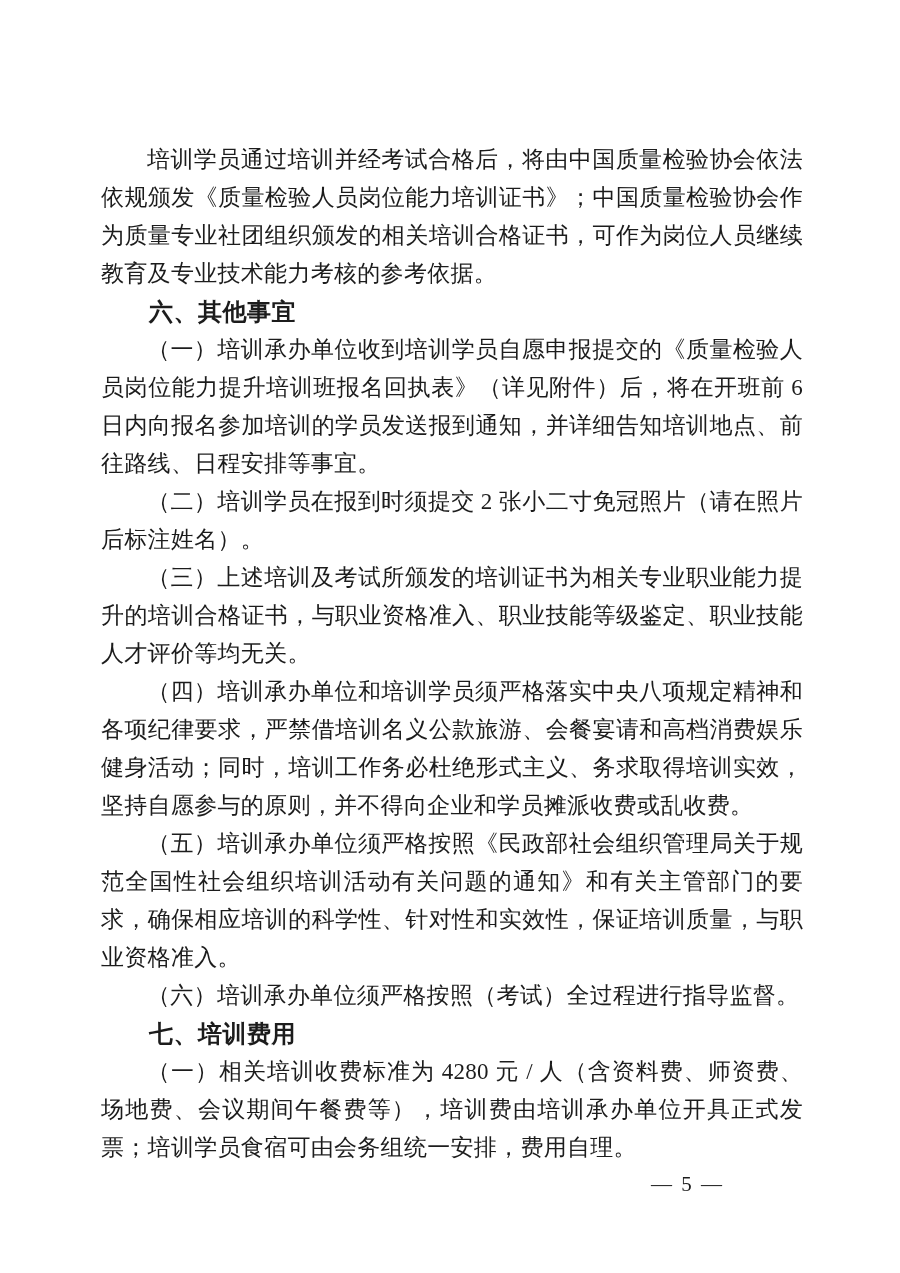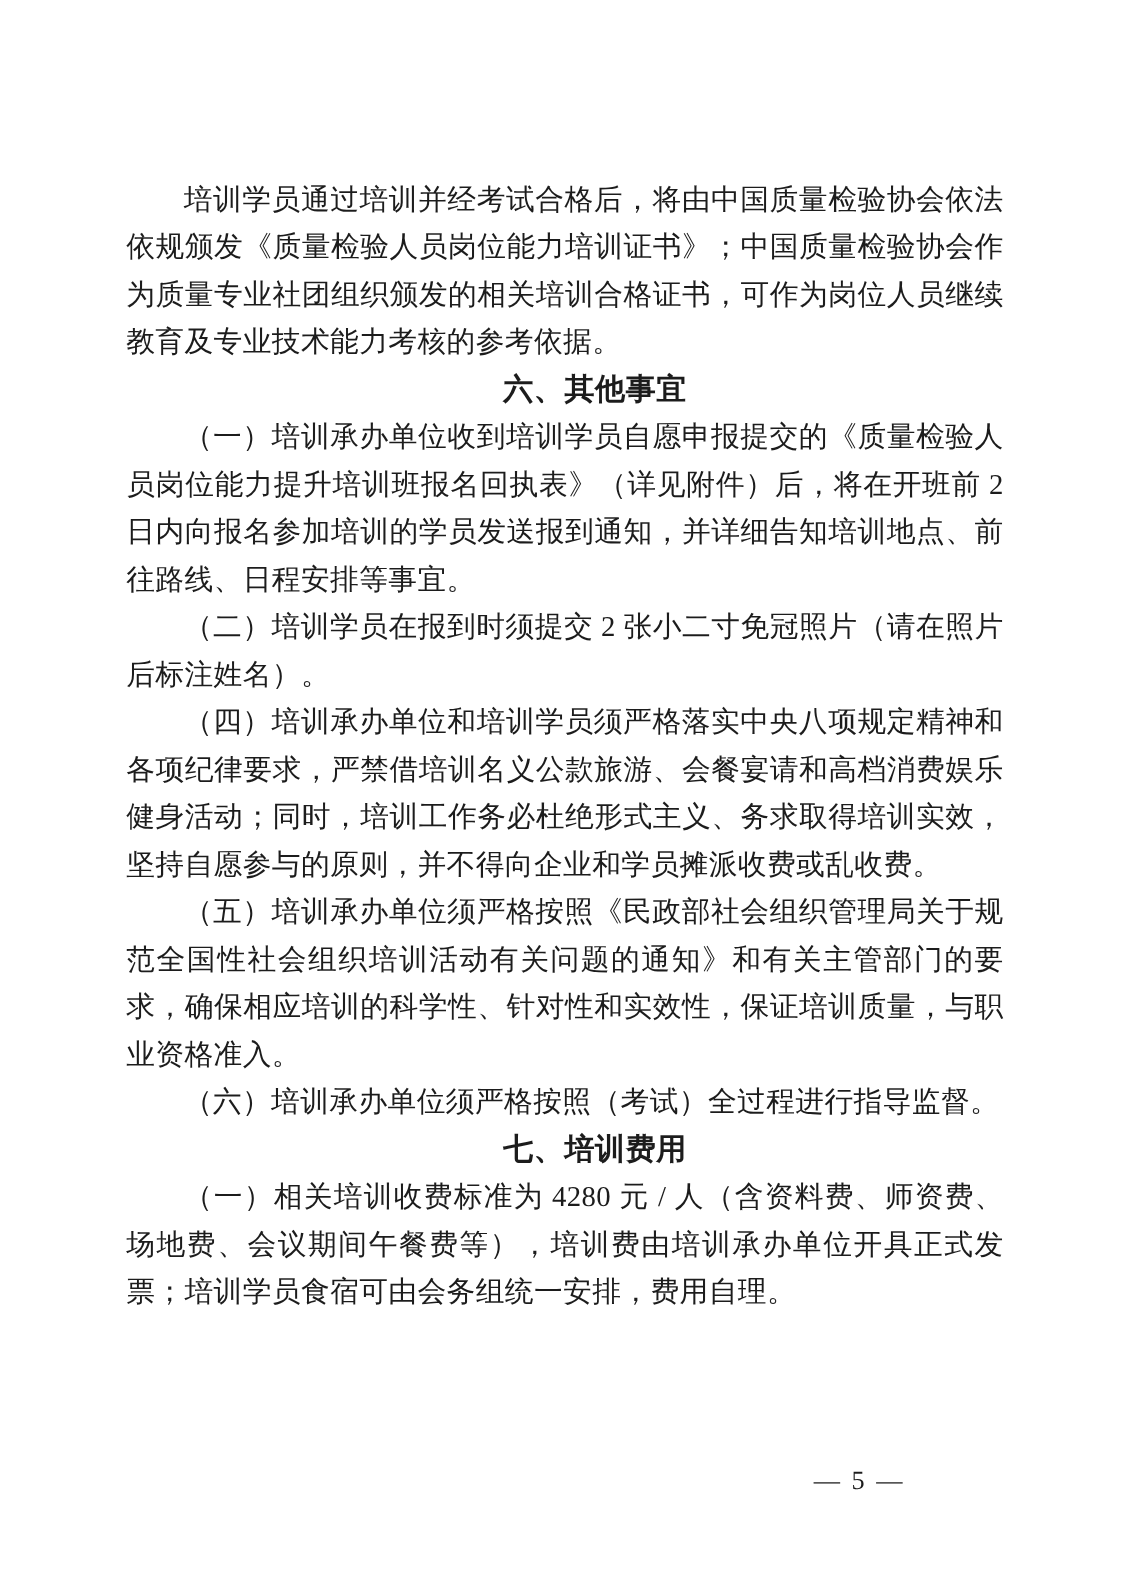--- a/index.html
+++ b/index.html
@@ -33,41 +33,41 @@
     word-break: break-all;
   }
   p.heading-para {
     margin: 0;
     font-family: "Liberation Sans", "DejaVu Sans", sans-serif;
     font-weight: bold;
     font-size: 24px;
     line-height: 38px;
     letter-spacing: 0.5px;
     text-indent: 2em;
-    text-align: center;
   }
   .page-footer {
     position: absolute;
     top: 1172px;
     right: 108px;
     font-size: 21px;
     letter-spacing: 2px;
     color: #1c1c1c;
     font-family: "Liberation Serif", "DejaVu Serif", serif;
   }
 </style>
 </head>
 <body>
 
 <div class="page">
   <div class="content">
     <p class="body-para">培训学员通过培训并经考试合格后，将由中国质量检验协会依法依规颁发《质量检验人员岗位能力培训证书》；中国质量检验协会作为质量专业社团组织颁发的相关培训合格证书，可作为岗位人员继续教育及专业技术能力考核的参考依据。</p>
     <p class="heading-para">六、其他事宜</p>
-    <p class="body-para">（一）培训承办单位收到培训学员自愿申报提交的《质量检验人员岗位能力提升培训班报名回执表》（详见附件）后，将在开班前 2 日内向报名参加培训的学员发送报到通知，并详细告知培训地点、前往路线、日程安排等事宜。</p>
+    <p class="body-para">（一）培训承办单位收到培训学员自愿申报提交的《质量检验人员岗位能力提升培训班报名回执表》（详见附件）后，将在开班前 6 日内向报名参加培训的学员发送报到通知，并详细告知培训地点、前往路线、日程安排等事宜。</p>
     <p class="body-para">（二）培训学员在报到时须提交 2 张小二寸免冠照片（请在照片后标注姓名）。</p>
+    <p class="body-para">（三）上述培训及考试所颁发的培训证书为相关专业职业能力提升的培训合格证书，与职业资格准入、职业技能等级鉴定、职业技能人才评价等均无关。</p>
     <p class="body-para">（四）培训承办单位和培训学员须严格落实中央八项规定精神和各项纪律要求，严禁借培训名义公款旅游、会餐宴请和高档消费娱乐健身活动；同时，培训工作务必杜绝形式主义、务求取得培训实效，坚持自愿参与的原则，并不得向企业和学员摊派收费或乱收费。</p>
     <p class="body-para">（五）培训承办单位须严格按照《民政部社会组织管理局关于规范全国性社会组织培训活动有关问题的通知》和有关主管部门的要求，确保相应培训的科学性、针对性和实效性，保证培训质量，与职业资格准入。</p>
     <p class="body-para">（六）培训承办单位须严格按照（考试）全过程进行指导监督。</p>
     <p class="heading-para">七、培训费用</p>
     <p class="body-para">（一）相关培训收费标准为 4280 元 / 人（含资料费、师资费、场地费、会议期间午餐费等），培训费由培训承办单位开具正式发票；培训学员食宿可由会务组统一安排，费用自理。</p>
   </div>
   <div class="page-footer">— 5 —</div>
 </div>
 
 </body></html>

